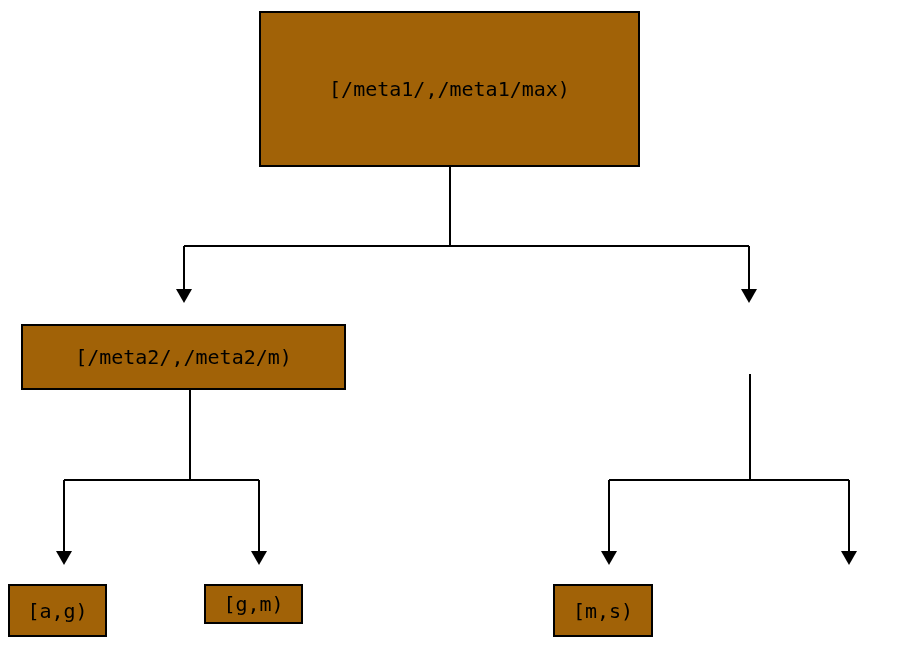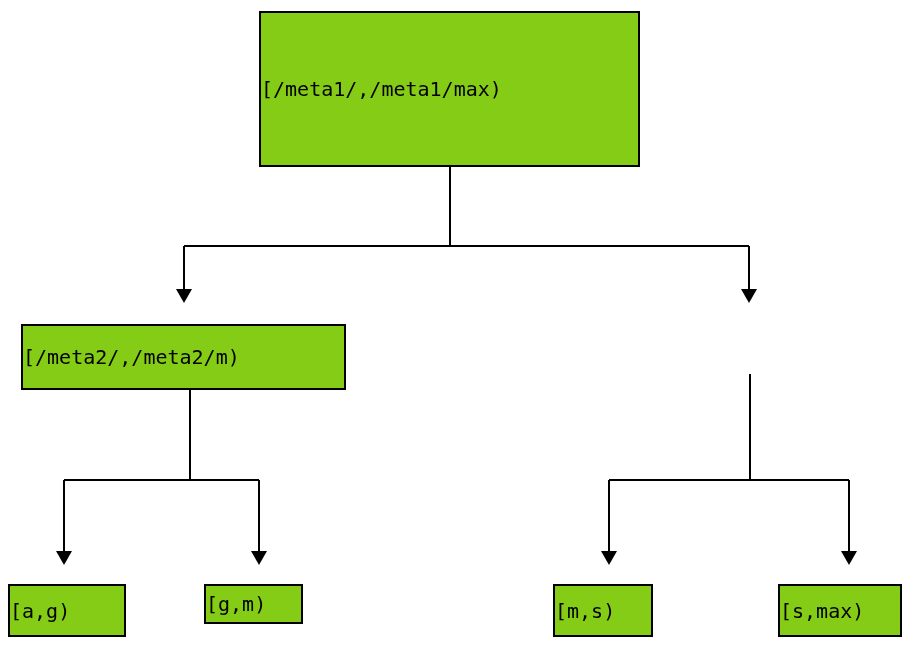--- a/index.html
+++ b/index.html
@@ -23,24 +23,24 @@
     left: 0;
     top: 0;
     width: 912px;
     height: 652px;
     pointer-events: none;
   }
   .node {
     position: absolute;
     box-sizing: border-box;
     border: 2px solid #000000;
-    background: #84cc16;
+    background: #a16207;
     display: flex;
     align-items: center;
-    justify-content: flex-start;
+    justify-content: center;
     text-align: center;
   }
   .node-label {
     font-family: "DejaVu Sans Mono", "Liberation Mono", monospace;
     font-size: 20px;
     line-height: 1;
     color: #000000;
     letter-spacing: 0px;
     white-space: pre;
   }
@@ -61,21 +61,21 @@
   .n-mid-right {
     left: 581px;
     top: 324px;
     width: 321px;
     height: 50px;
   }
   
   .n-leaf-1 {
     left: 8px;
     top: 584px;
-    width: 118px;
+    width: 99px;
     height: 53px;
   }
   .n-leaf-2 {
     left: 204px;
     top: 584px;
     width: 99px;
     height: 40px;
   }
   .n-leaf-3 {
     left: 553px;
@@ -137,17 +137,14 @@
   </div>
 
   <div class="node n-leaf-2">
     <span class="node-label">[g,m)</span>
   </div>
 
   <div class="node n-leaf-3">
     <span class="node-label">[m,s)</span>
   </div>
 
-  <div class="node n-leaf-4">
-    <span class="node-label">[s,max)</span>
-  </div>
 
 </div>
 
 </body></html>

